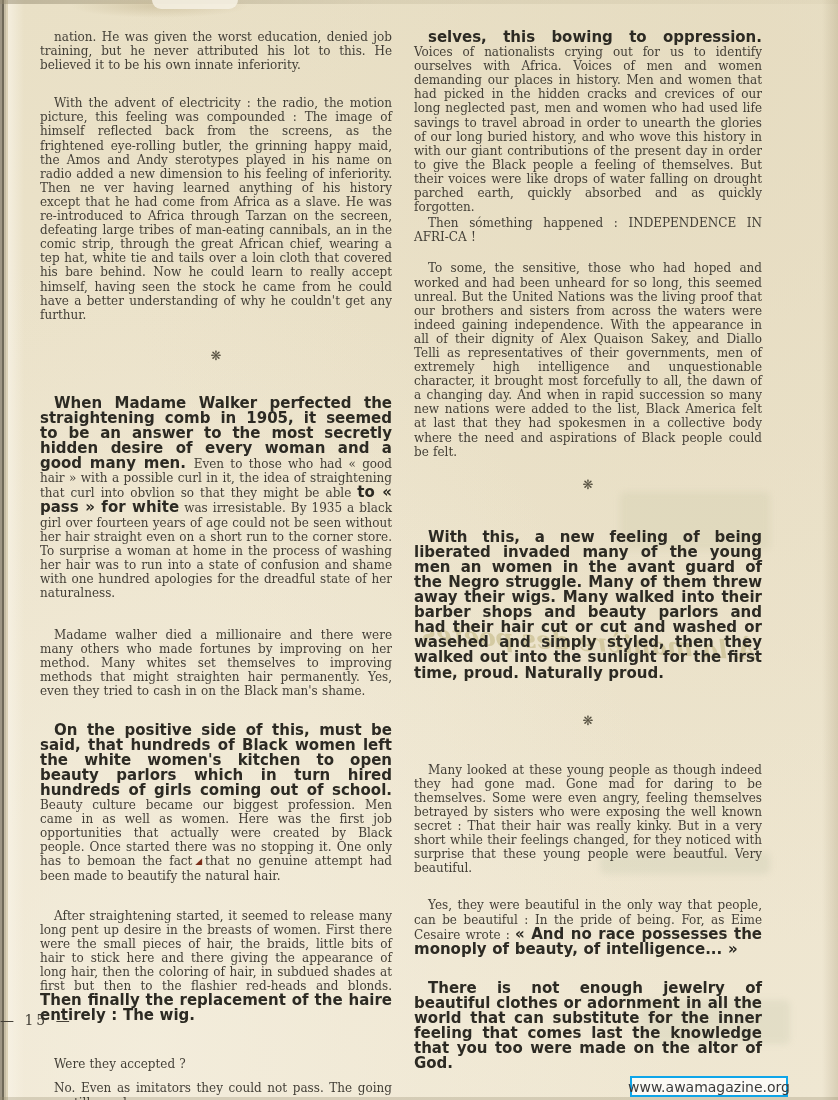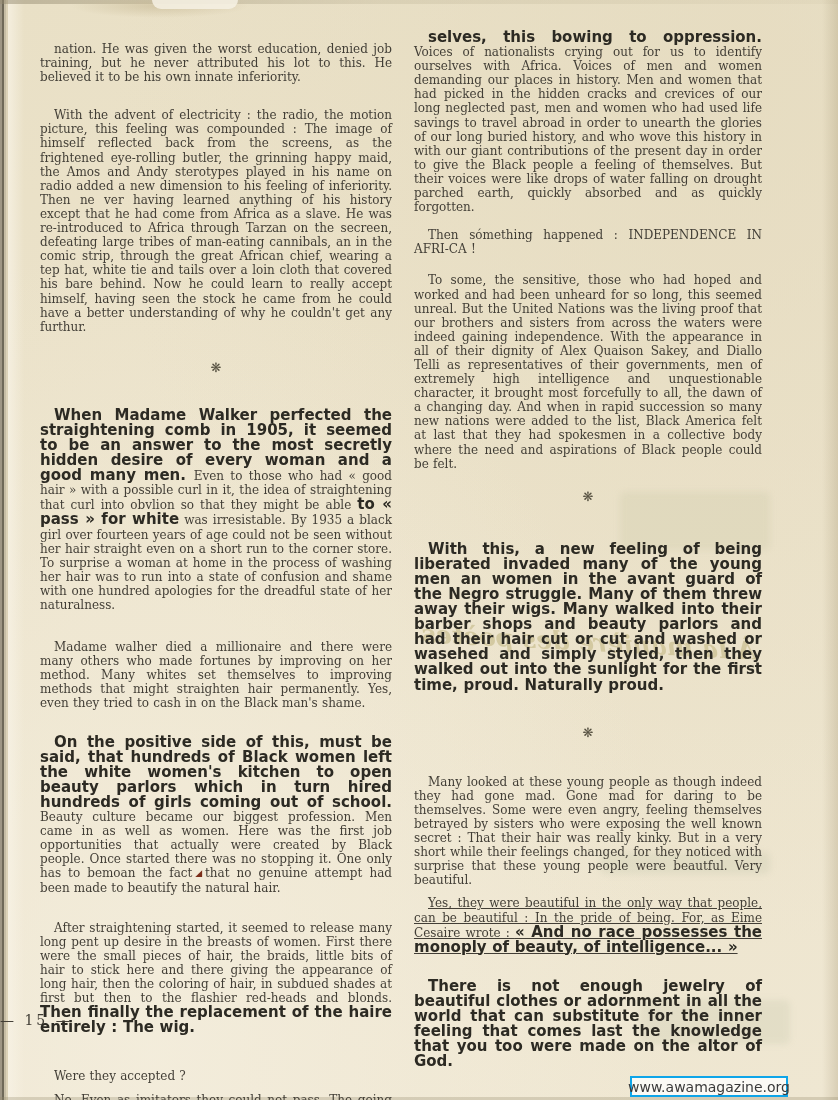--- a/index.html
+++ b/index.html
@@ -64,39 +64,39 @@
 <div class="edge-bottom"></div>
 <div class="stain-top"></div>
 <div class="notch-top"></div>
 
 <div class="ghost">À la manière des poètes</div>
 <div class="smudge" id="smudge-1"></div>
 <div class="smudge" id="smudge-2"></div>
 <div class="smudge" id="smudge-3"></div>
 
 <div class="col" id="col-left">
-    <p style="margin-top: 12px;"><span>nation. He was given the worst education, denied job training, but he never attributed his lot to this. He believed it to be his own innate inferiority.</span></p>
+    <p style="margin-top: 0px;"><span>nation. He was given the worst education, denied job training, but he never attributed his lot to this. He believed it to be his own innate inferiority.</span></p>
     <p style="margin-top: 24px;"><span>With the advent of electricity : the radio, the motion picture, this feeling was compounded : The image of himself reflected back from the screens, as the frightened eye-rolling butler, the grinning happy maid, the Amos and Andy sterotypes played in his name on radio added a new dimension to his feeling of inferiority. Then ne ver having learned anything of his history except that he had come from Africa as a slave. He was re-introduced to Africa through Tarzan on the secreen, defeating large tribes of man-eating cannibals, an in the comic strip, through the great African chief, wearing a tep hat, white tie and tails over a loin cloth that covered his bare behind. Now he could learn to really accept himself, having seen the stock he came from he could have a better understanding of why he couldn't get any furthur.</span></p>
     <div class="divider" style="margin-top: 26px;">❋</div>
     <p style="margin-top: 32px;"><span class="b">When Madame Walker perfected the straightening comb in 1905, it seemed to be an answer to the most secretly hidden desire of every woman and a good many men. </span><span>Even to those who had « good hair » with a possible curl in it, the idea of straightening that curl into obvlion so that they might be able </span><span class="b">to « pass » for white</span><span> was irresistable. By 1935 a black girl over fourteen years of age could not be seen without her hair straight even on a short run to the corner store. To surprise a woman at home in the process of washing her hair was to run into a state of confusion and shame with one hundred apologies for the dreadful state of her naturalness.</span></p>
     <p style="margin-top: 28px;"><span>Madame walher died a millionaire and there were many others who made fortunes by improving on her method. Many whites set themselves to improving methods that might straighten hair permanently. Yes, even they tried to cash in on the Black man's shame.</span></p>
     <p style="margin-top: 24px;"><span class="b">On the positive side of this, must be said, that hundreds of Black women left the white women's kitchen to open beauty parlors which in turn hired hundreds of girls coming out of school. </span><span>Beauty culture became our biggest profession. Men came in as well as women. Here was the first job opportunities that actually were created by Black people. Once started there was no stopping it. One only has to bemoan the fact</span><span class="defect">◢</span><span>that no genuine attempt had been made to beautify the natural hair.</span></p>
     <p style="margin-top: 26px;"><span>After straightening started, it seemed to release many long pent up desire in the breasts of women. First there were the small pieces of hair, the braids, little bits of hair to stick here and there giving the appearance of long hair, then the coloring of hair, in subdued shades at first but then to the flashier red-heads and blonds. </span><span class="b">Then finally the replacement of the haire entirely : The wig.</span></p>
     <p style="margin-top: 34px;"><span>Were they accepted ?</span></p>
     <p style="margin-top: 10px;"><span>No. Even as imitators they could not pass. The going was still rough.</span></p>
   </div>
 <div class="col" id="col-right">
     <p style="margin-top: 0px;"><span class="b">selves, this bowing to oppression. </span><span>Voices of nationalists crying out for us to identify ourselves with Africa. Voices of men and women demanding our places in history. Men and women that had picked in the hidden cracks and crevices of our long neglected past, men and women who had used life savings to travel abroad in order to unearth the glories of our long buried history, and who wove this history in with our giant contributions of the present day in order to give the Black people a feeling of themselves. But their voices were like drops of water falling on drought parched earth, quickly absorbed and as quickly forgotten.</span></p>
-    <p style="margin-top: 14px;"><span>Then sómething happened : INDEPENDENCE IN AFRI-CA !</span></p>
+    <p style="margin-top: 2px;"><span>Then sómething happened : INDEPENDENCE IN AFRI-CA !</span></p>
     <p style="margin-top: 17px;"><span>To some, the sensitive, those who had hoped and worked and had been unheard for so long, this seemed unreal. But the United Nations was the living proof that our brothers and sisters from across the waters were indeed gaining independence. With the appearance in all of their dignity of Alex Quaison Sakey, and Diallo Telli as representatives of their governments, men of extremely high intelligence and unquestionable character, it brought most forcefully to all, the dawn of a changing day. And when in rapid succession so many new nations were added to the list, Black America felt at last that they had spokesmen in a collective body where the need and aspirations of Black people could be felt.</span></p>
     <div class="divider" style="margin-top: 18px;">❋</div>
     <p style="margin-top: 37px;"><span class="b">With this, a new feeling of being liberated invaded many of the young men an women in the avant guard of the Negro struggle. Many of them threw away their wigs. Many walked into their barber shops and beauty parlors and had their hair cut or cut and washed or wasehed and simply styled, then they walked out into the sunlight for the first time, proud. Naturally proud.</span></p>
     <div class="divider" style="margin-top: 32px;">❋</div>
     <p style="margin-top: 34px;"><span>Many looked at these young people as though indeed they had gone mad. Gone mad for daring to be themselves. Some were even angry, feeling themselves betrayed by sisters who were exposing the well known secret : That their hair was really kinky. But in a very short while their feelings changed, for they noticed with surprise that these young people were beautful. Very beautiful.</span></p>
-    <p style="margin-top: 9px; text-decoration: underline;"><span>Yes, they were beautiful in the only way that people, can be beautiful : In the pride of being. For, as Eime Cesaire wrote : </span><span class="b">« And no race possesses the monoply of beauty, of intelligence... »</span></p>
+    <p style="margin-top: 23px;"><span>Yes, they were beautiful in the only way that people, can be beautiful : In the pride of being. For, as Eime Cesaire wrote : </span><span class="b">« And no race possesses the monoply of beauty, of intelligence... »</span></p>
     <p style="margin-top: 24px;"><span class="b">There is not enough jewelry of beautiful clothes or adornment in all the world that can substitute for the inner feeling that comes last the knowledge that you too were made on the altor of God.</span></p>
     <p style="text-align: right; margin-top: 12px;"><span class="b">R. G.</span></p>
   </div>
 
 <div class="page-number">— 15 —</div>
 <div class="watermark">
   <span>www.awamagazine.org</span>
 </div>
 
 </body></html>

